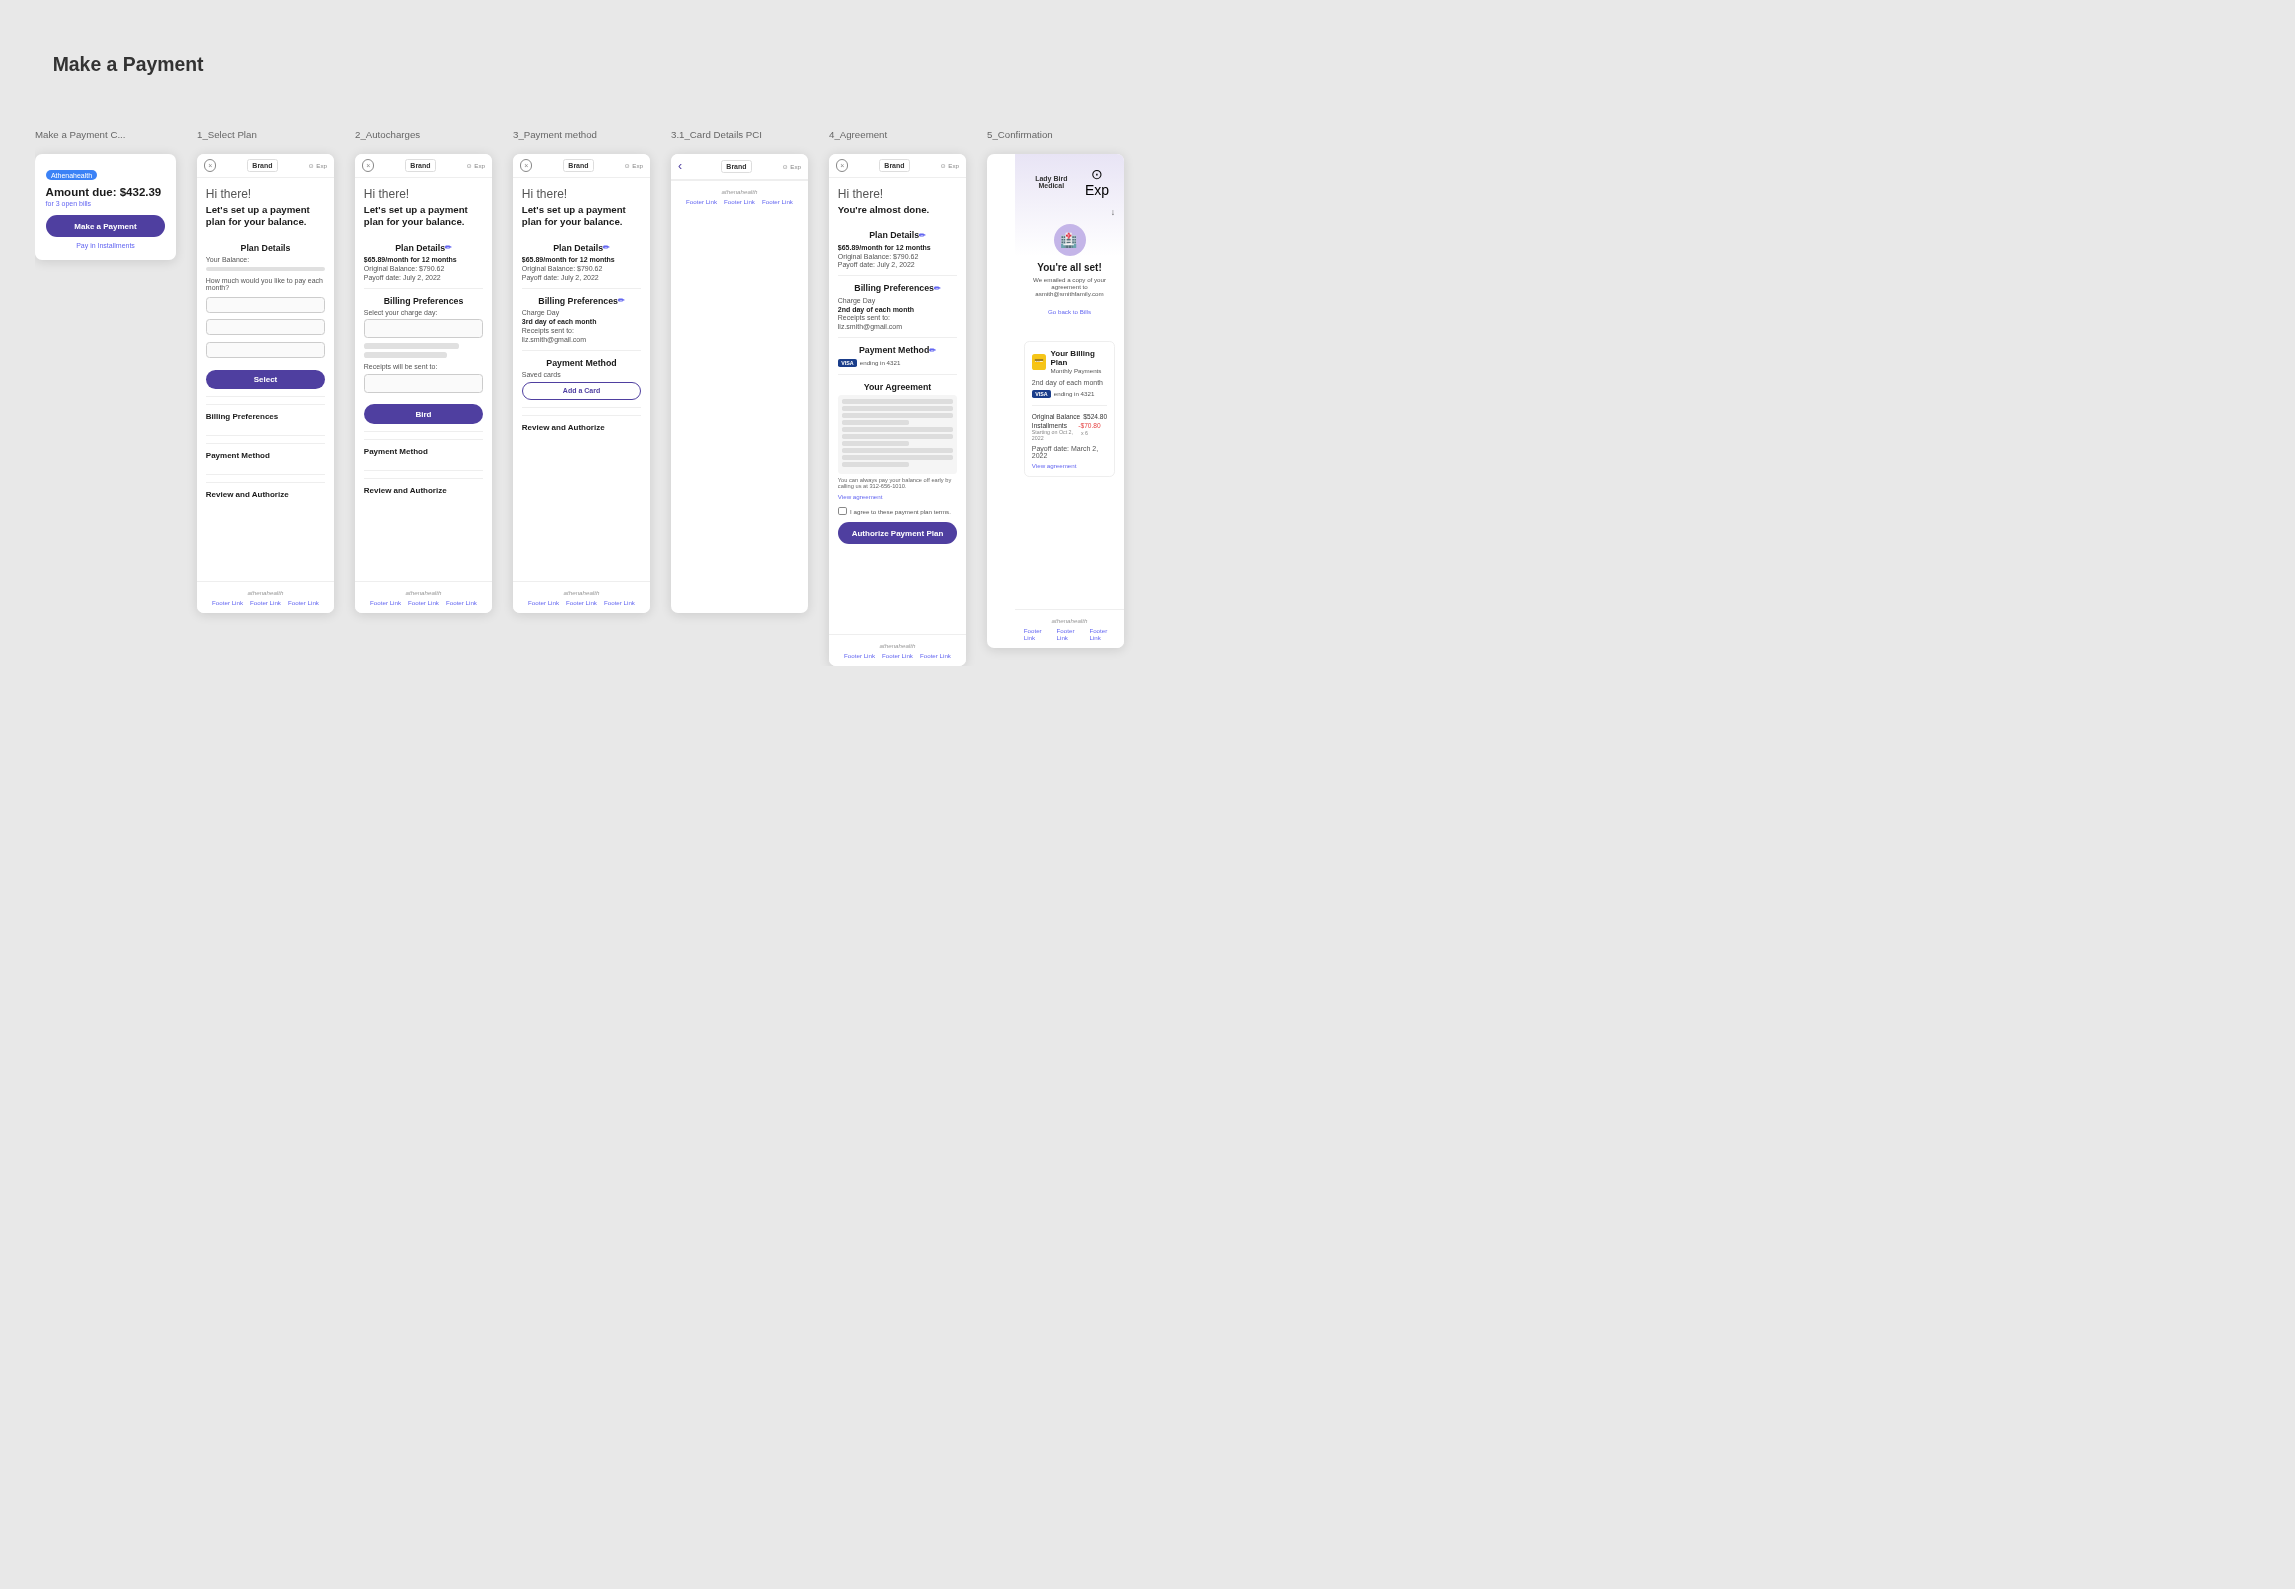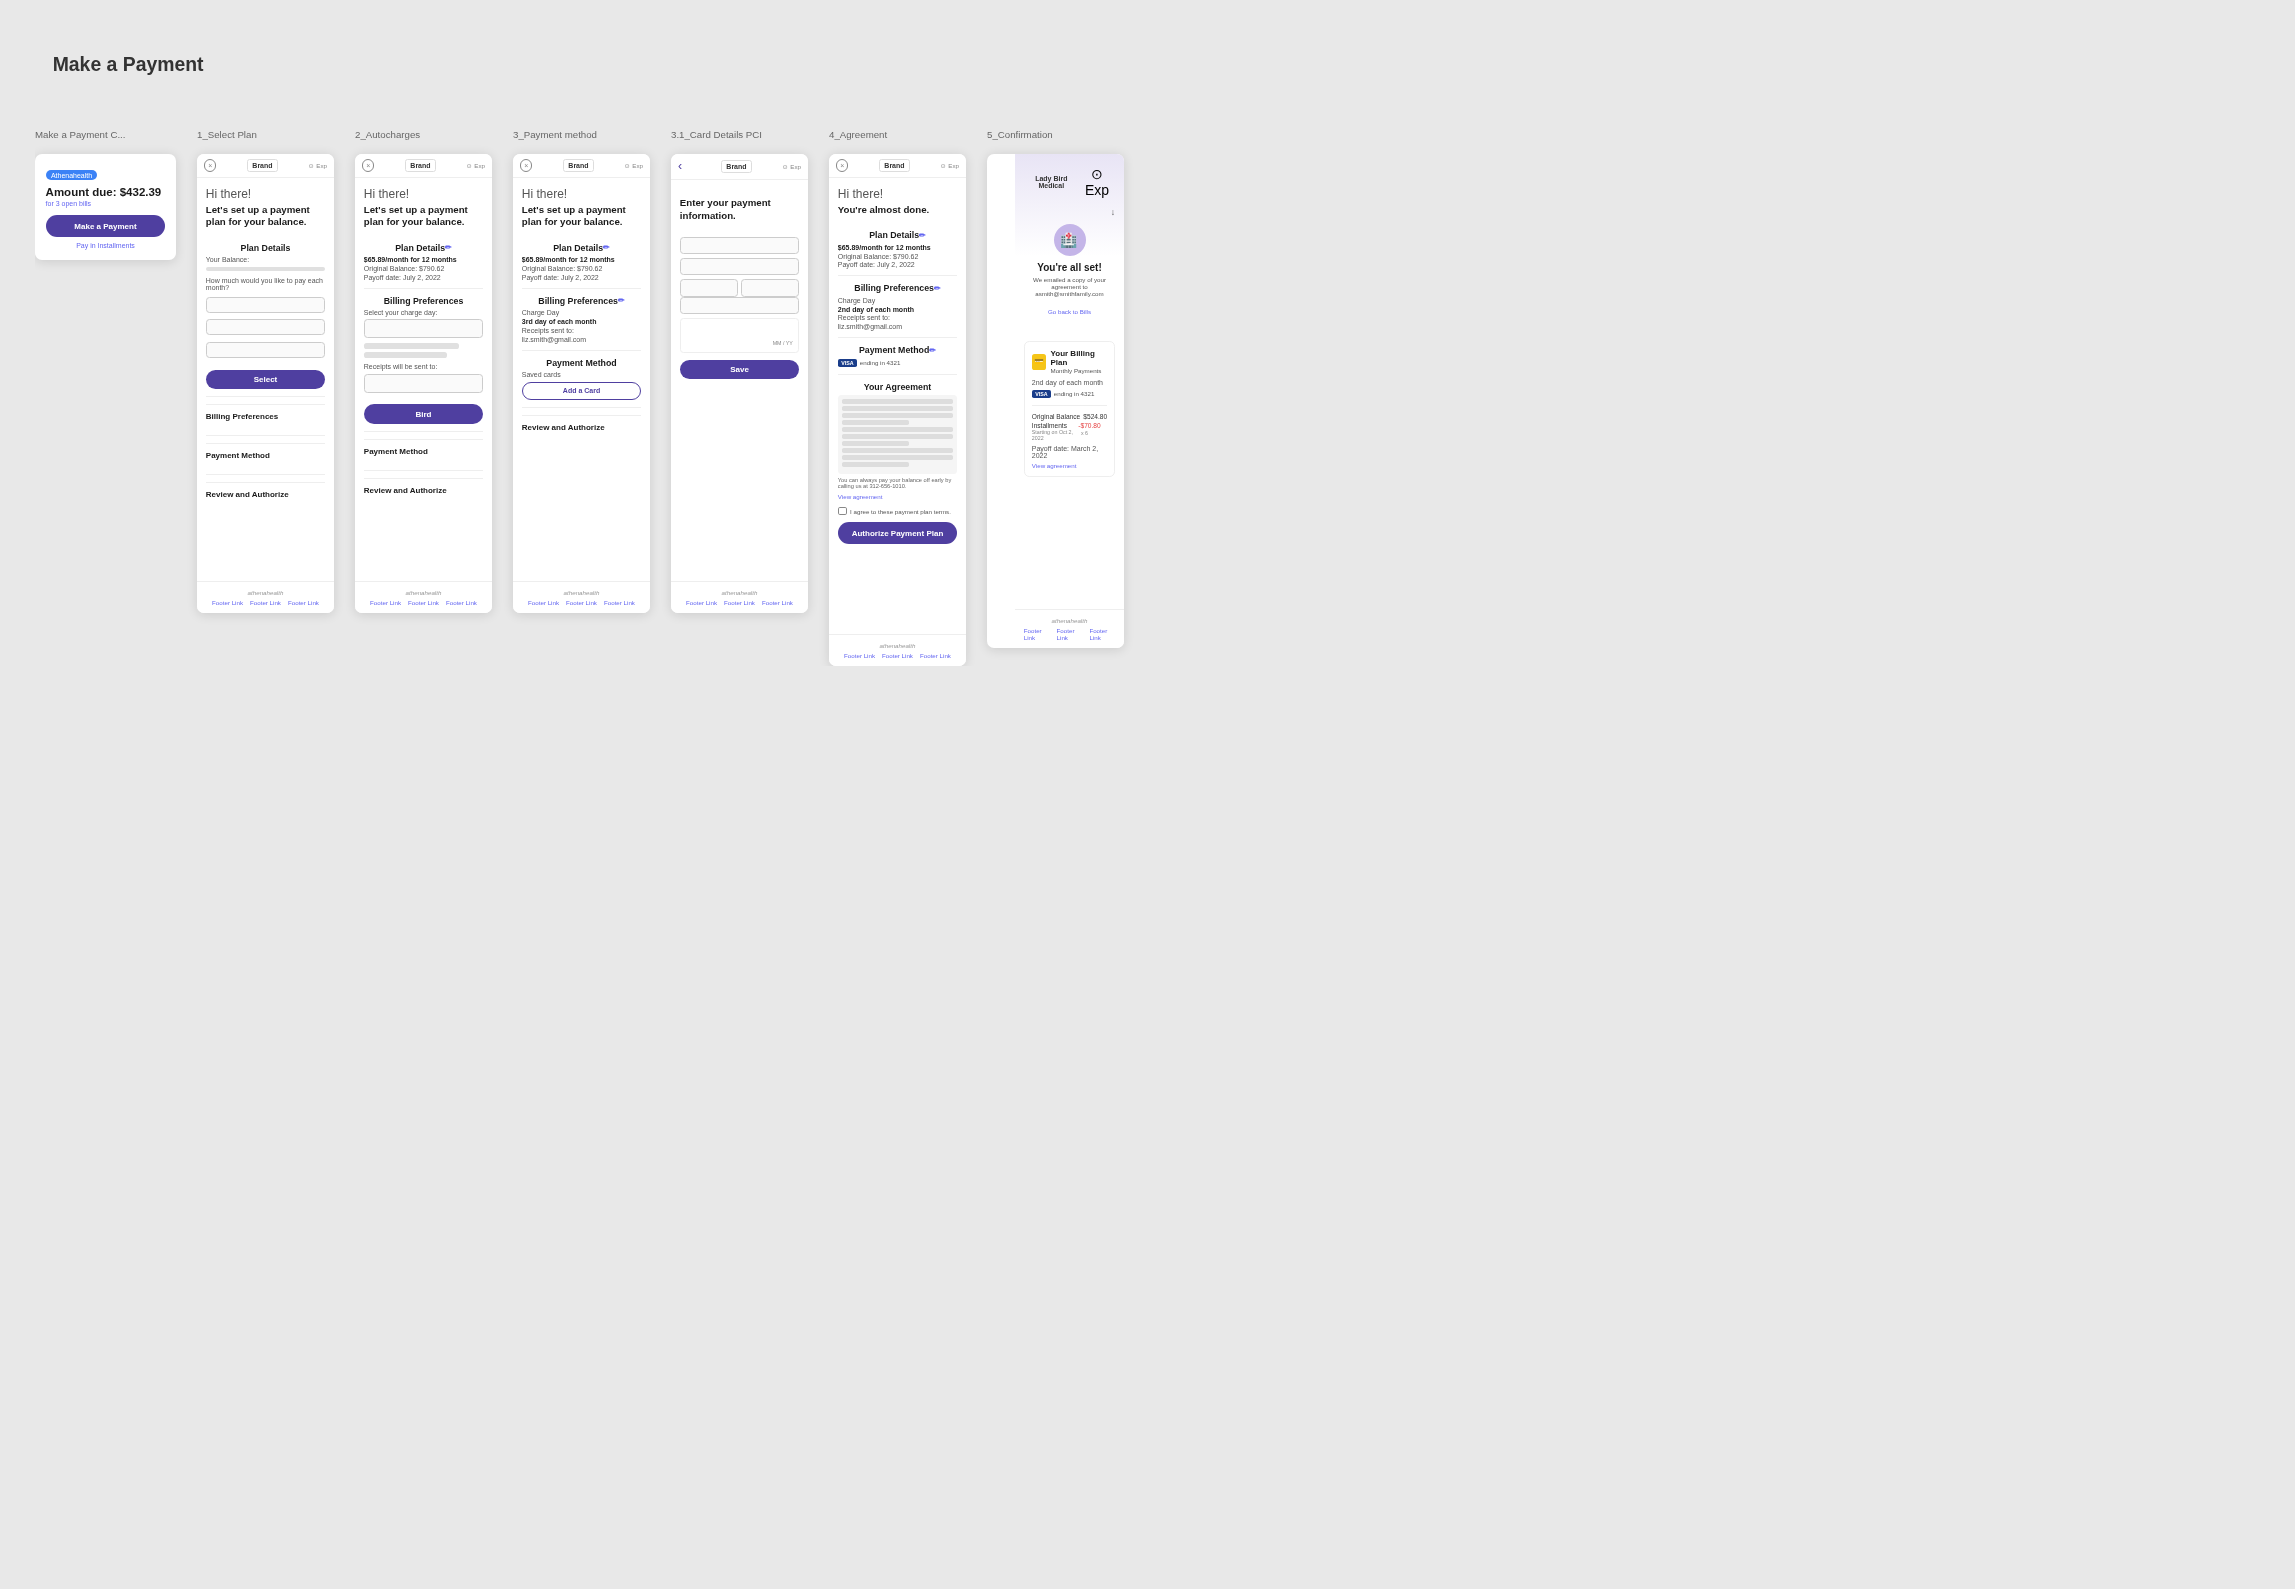--- a/index.html
+++ b/index.html
@@ -776,41 +776,20 @@
       <div class="mobile-frame mobile-full">
         <div class="mobile-nav">
           <div class="nav-back">
             <span>‹</span>
           </div>
           <div class="nav-brand">Brand</div>
           <div class="nav-exp">
             <span>⊙</span>
             <span>Exp</span>
           </div>
-        </div>
-        <div class="mobile-content">
-          <div class="main-heading" style="margin-top:8.8px;">Enter your payment information.</div>
-
-          <div class="card-input-group">
-            <div class="card-input"></div>
-            <div class="card-input"></div>
-            <div class="card-row">
-              <div class="card-input-half"></div>
-              <div class="card-input-half"></div>
-            </div>
-            <div class="card-input"></div>
-          </div>
-
-          <div style="border:0.9px solid #eee; border-radius:3.5px; padding:5.3px; margin-top:3.5px; margin-bottom:7px; position:relative; height:35px;">
-            <div style="position:absolute; bottom:5.3px; right:5.3px; font-size:5.3px; color:#888;">
-              <span>MM / YY</span>
-            </div>
-          </div>
-
-          <button class="btn-select">Save</button>
         </div>
         <div class="mobile-footer">
           <div class="footer-brand">
             <em>athenahealth</em>
           </div>
           <div class="footer-links">
             <span class="footer-link">Footer Link</span>
             <span class="footer-link">Footer Link</span>
             <span class="footer-link">Footer Link</span>
           </div>

